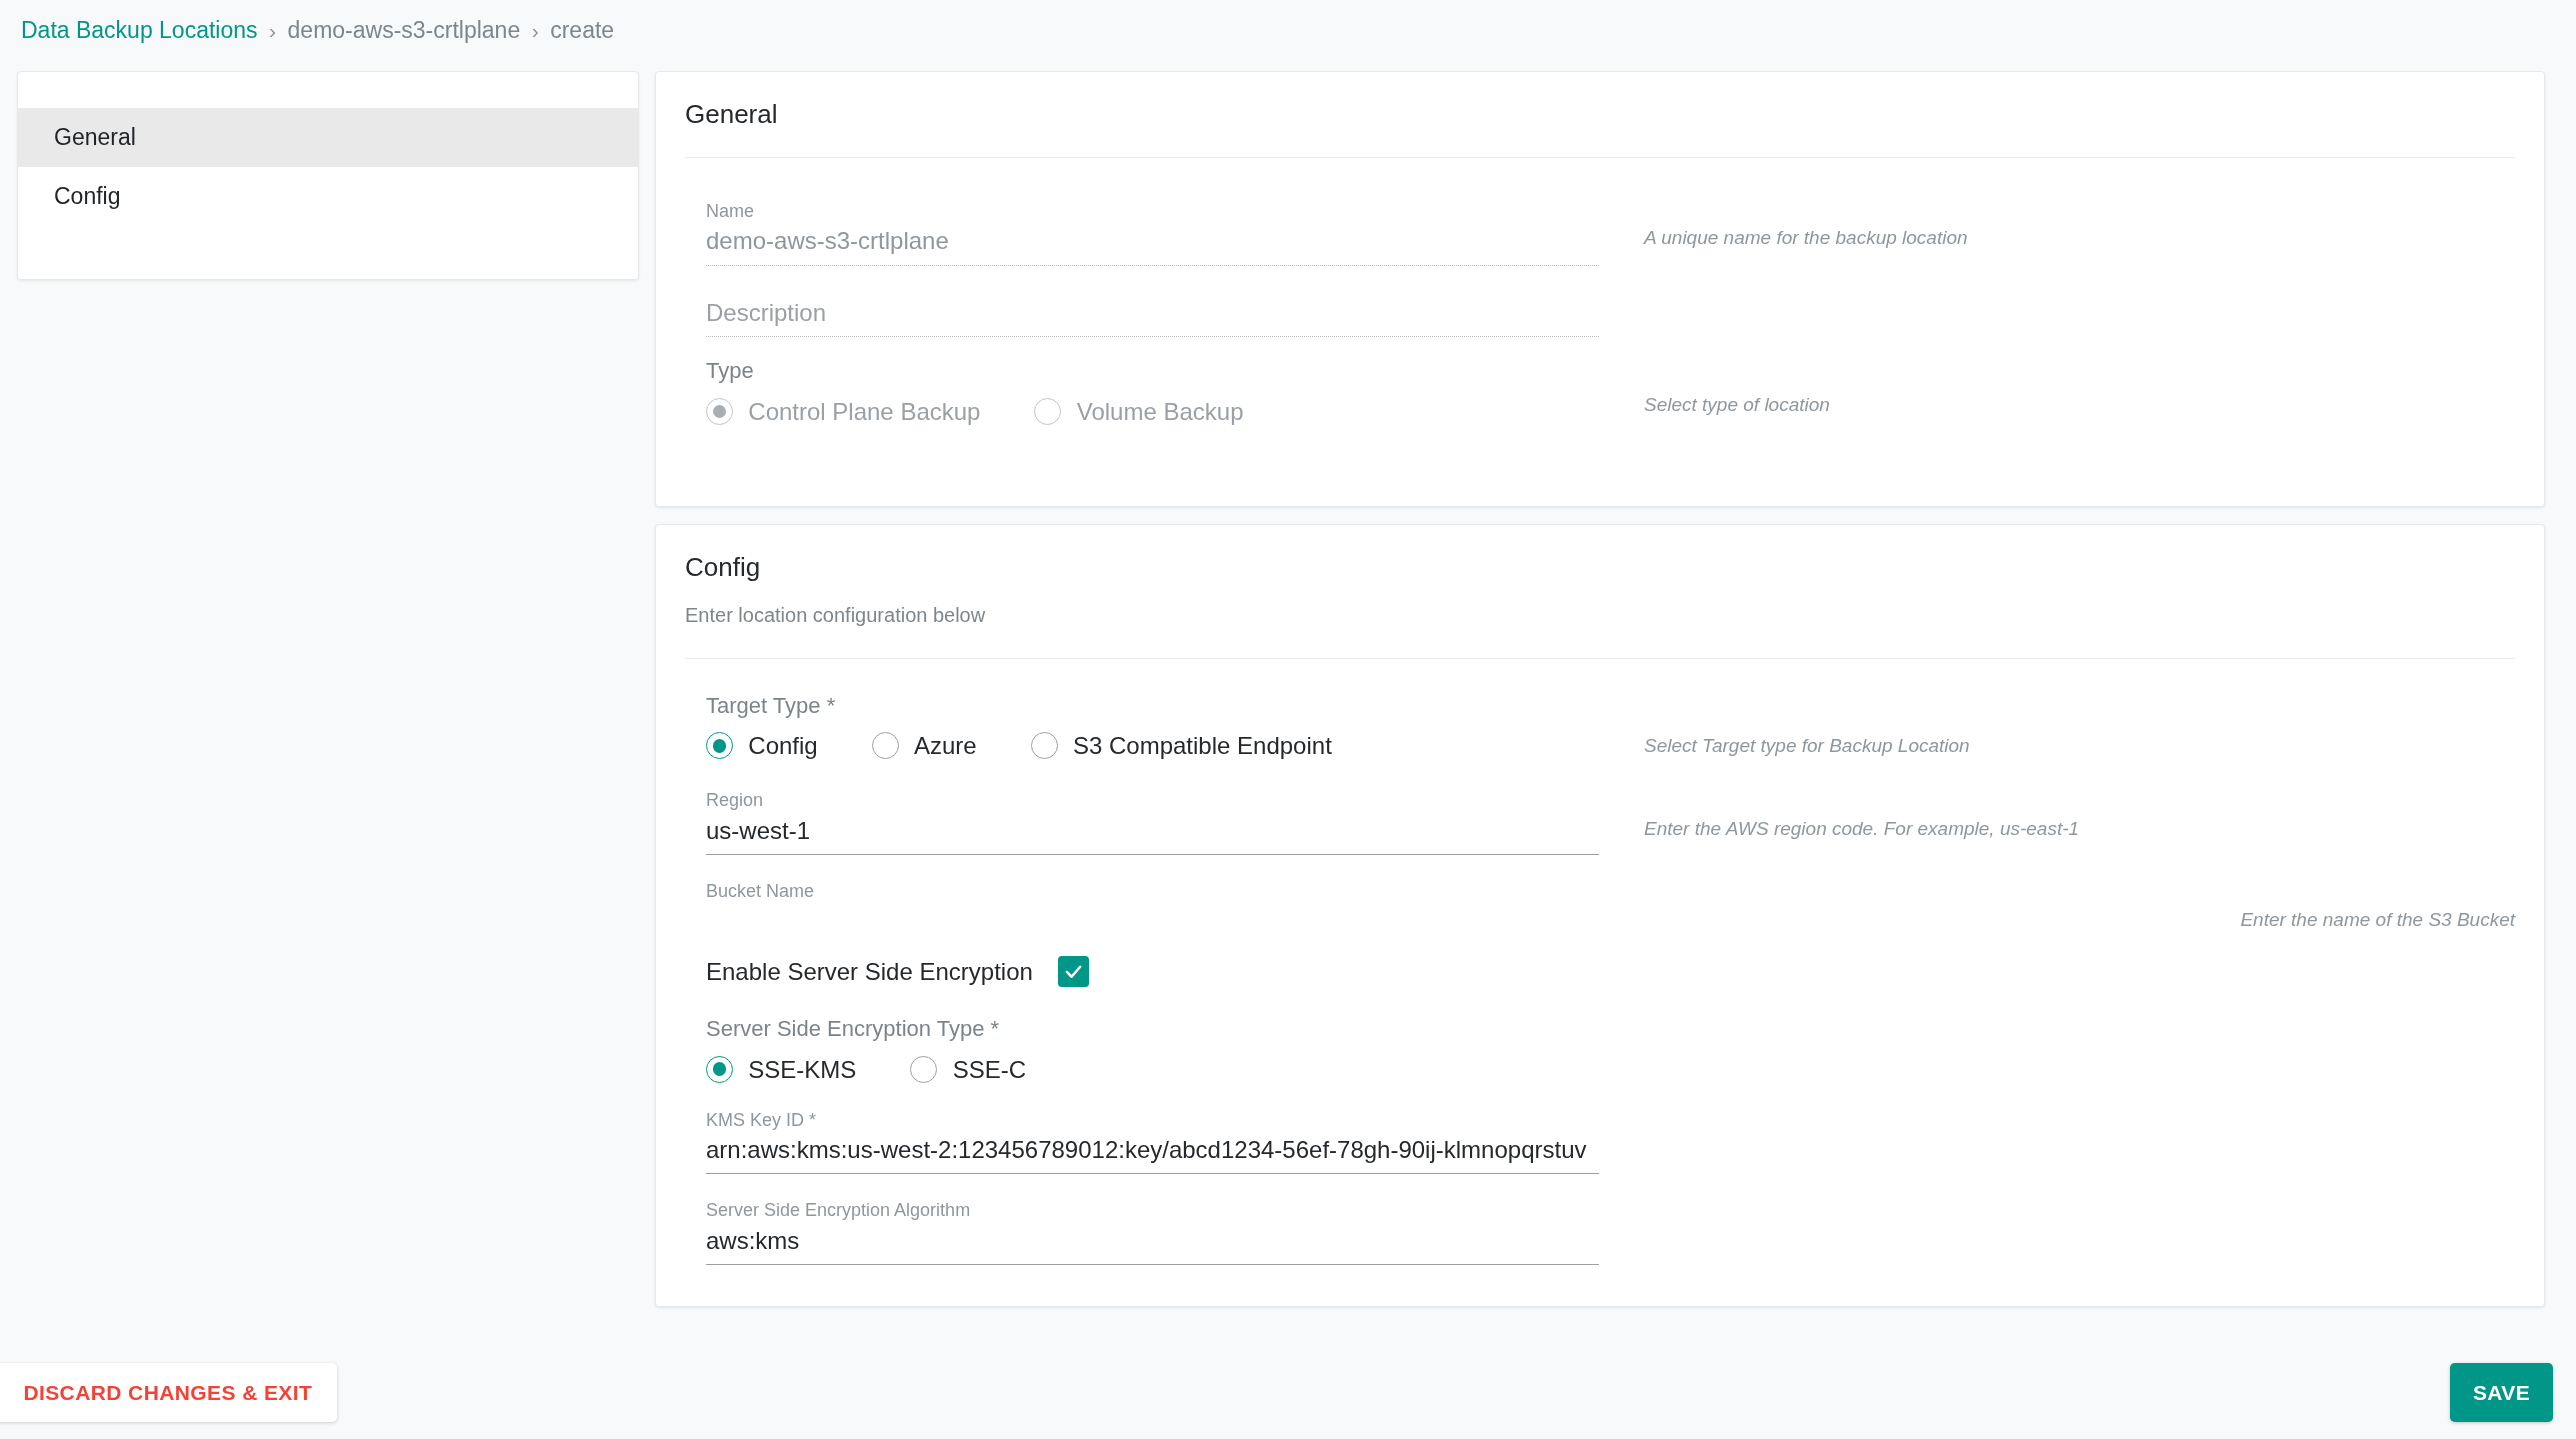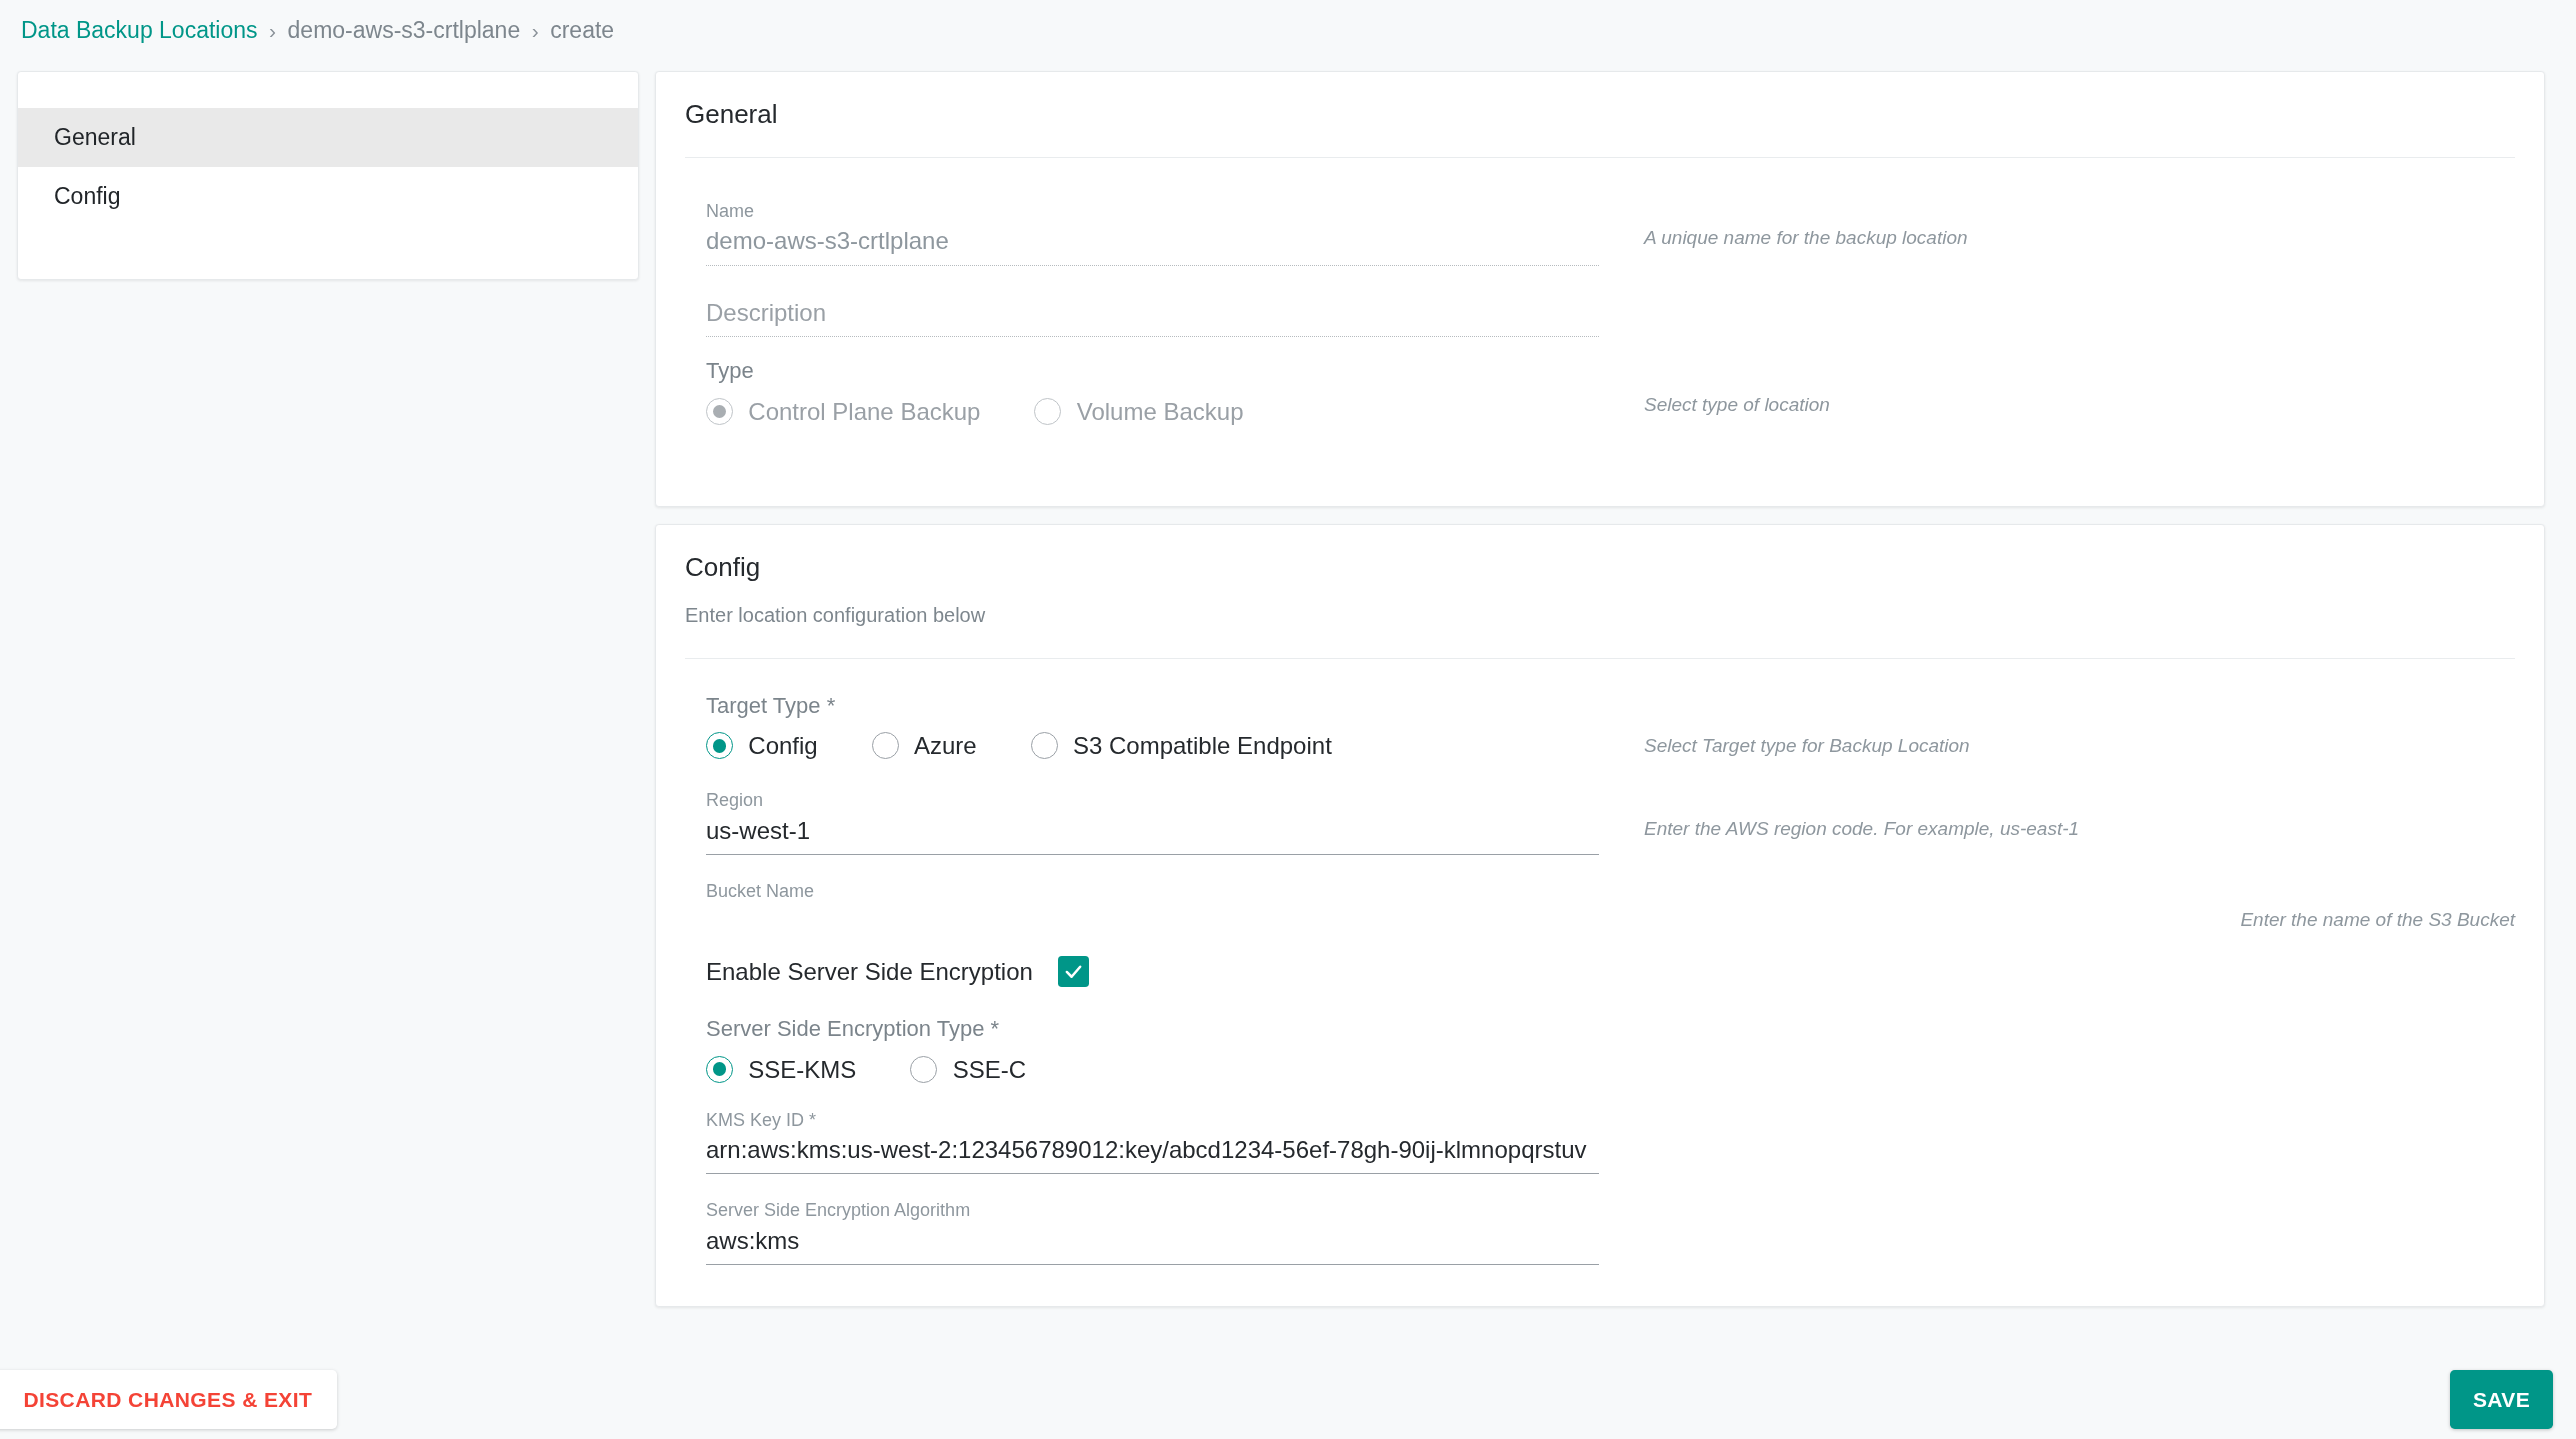--- a/index.html
+++ b/index.html
@@ -128,21 +128,21 @@
   .checkbox {
     width: 31px; height: 31px; border-radius: 3.8px;
     background: #009688;
     display: flex; align-items: center; justify-content: center;
     cursor: pointer; flex: none;
   }
   .checkbox svg { display: block; }
 
   
   .footer {
-    position: absolute; left: 0; bottom: 4px;
+    position: absolute; left: 0; bottom: 11px;
     width: 2576px; height: 88px;
     background: #f7f9fa;
   }
   .btn-discard {
     position: absolute; left: -9.6px; top: 23px;
     height: 59px;
     display: flex; align-items: center;
     padding: 0 25px 0 33px;
     background: #ffffff;
     border-radius: 4.8px;

